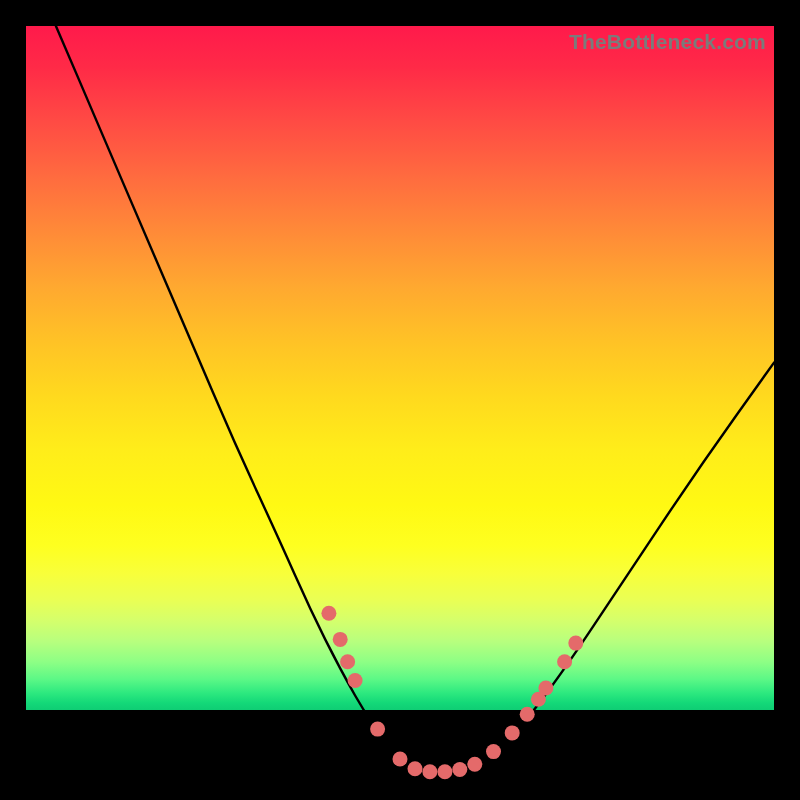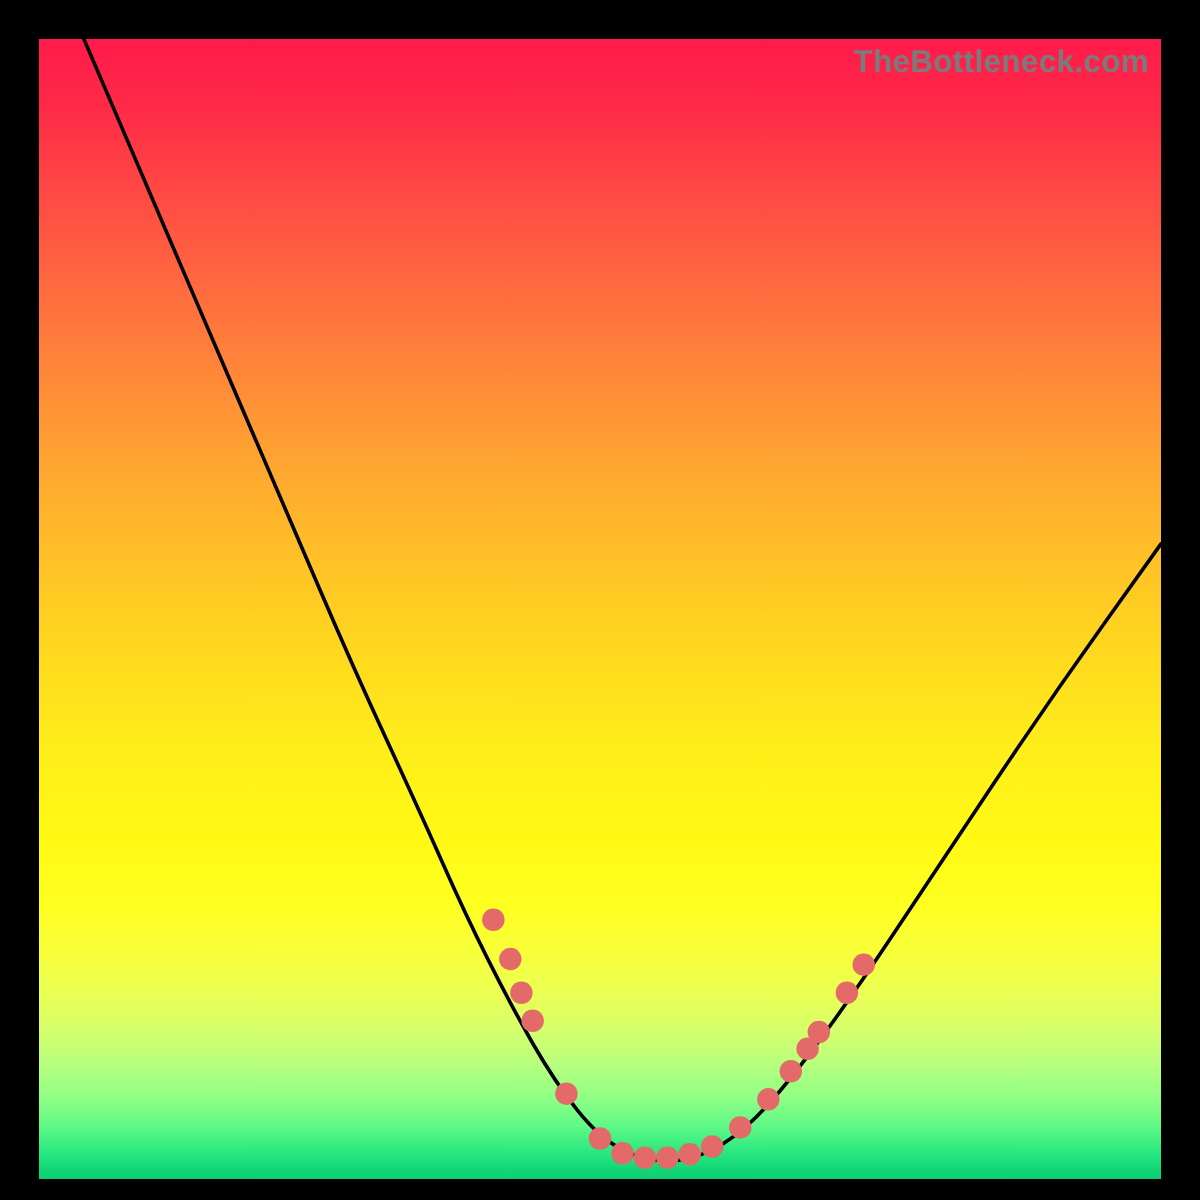--- a/index.html
+++ b/index.html
@@ -17,21 +17,21 @@
     top: 0;
     width: 800px;
     height: 800px;
     background: #000;
   }
   .plot {
     position: absolute;
     left: 26px;
     top: 26px;
     width: 748px;
-    height: 760px;
+    height: 684px;
     
     background: linear-gradient(
       to bottom,
       #ff1a4b 0%,
       #ff2a47 6%,
       #ff4b44 14%,
       #ff6b3f 22%,
       #ff8a38 30%,
       #ffa830 38%,
       #ffc226 46%,

